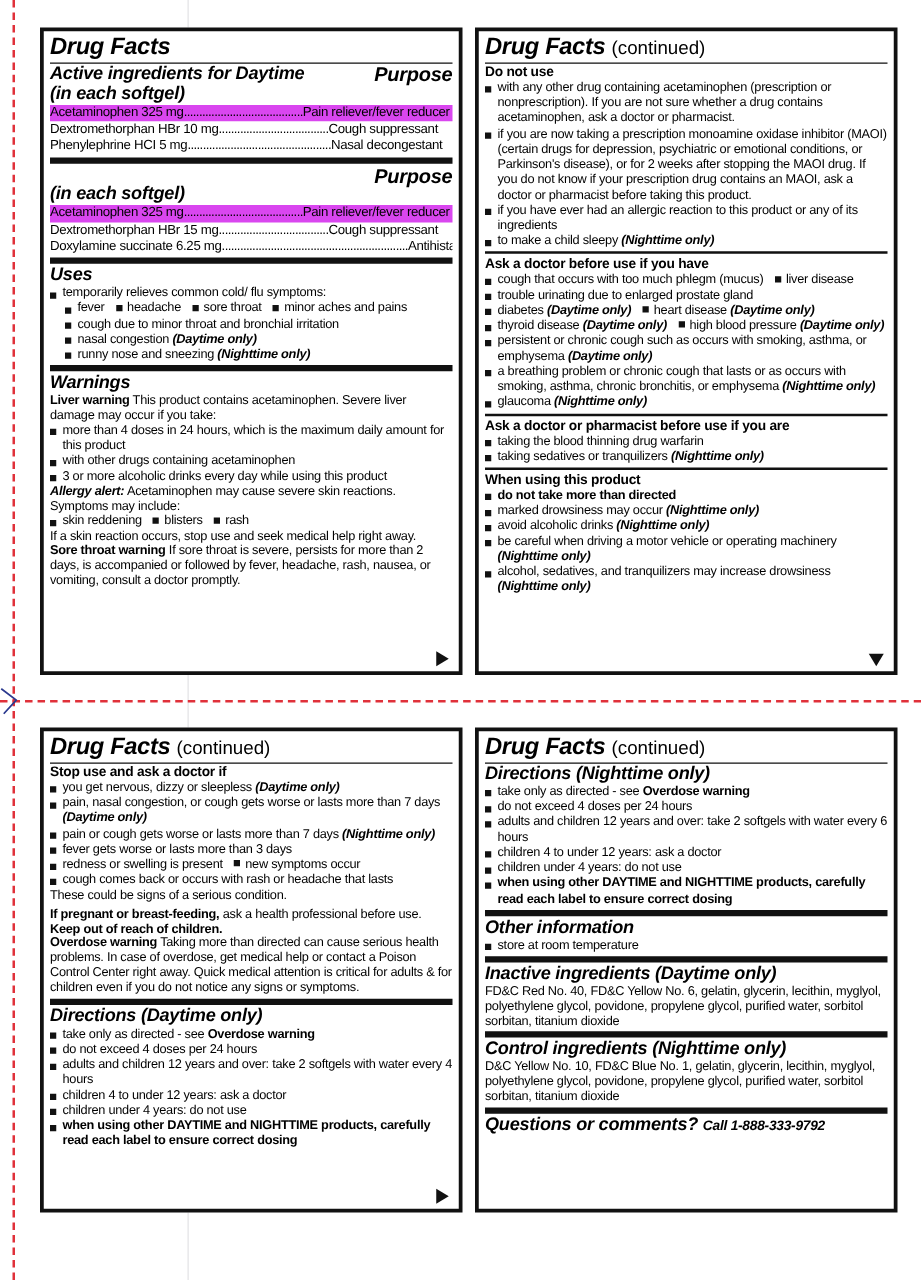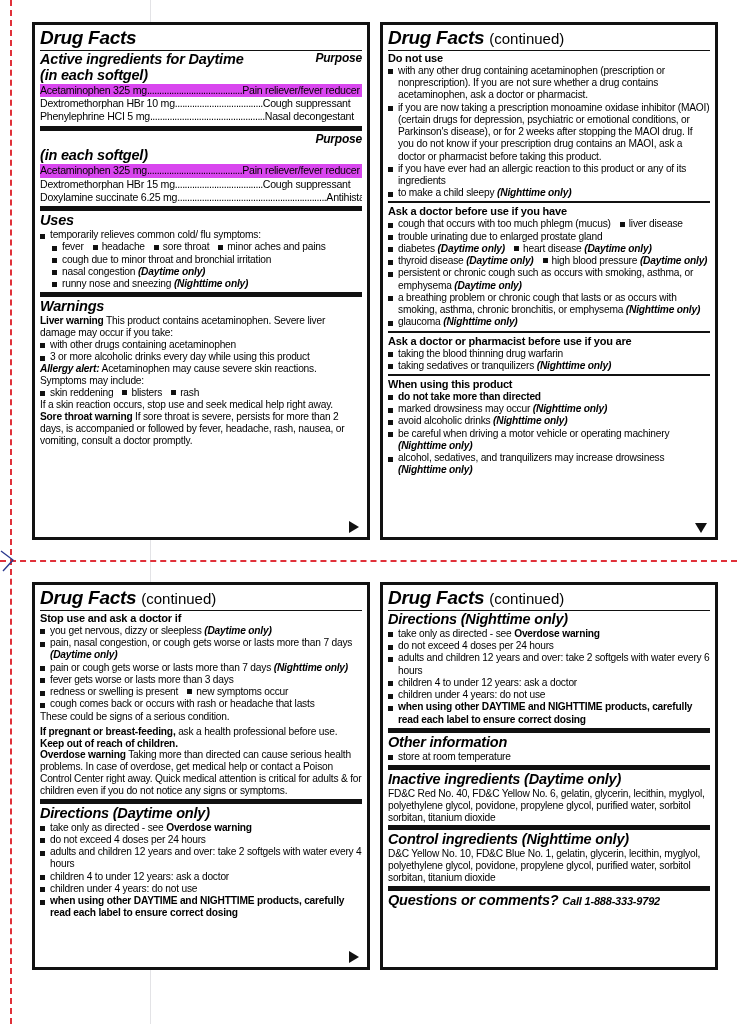--- a/index.html
+++ b/index.html
@@ -85,21 +85,21 @@
 
   .sec-head-big {
     font-size: 14.5px;
     font-weight: bold;
     font-style: italic;
     line-height: 1.1;
     letter-spacing: -0.2px;
   }
   .sec-head-big .purpose {
     float: right;
-    font-size: 12px;
+    font-size: 16px;
   }
   .sec-head-bold {
     font-size: 11px;
     font-weight: bold;
     line-height: 1.18;
     letter-spacing: -0.2px;
   }
   .body-txt {
     font-size: 10.2px;
     line-height: 1.2;
@@ -235,20 +235,21 @@
     </ul>
 
     <div class="rule-thick"></div>
 
     <div class="sec-head-big">Warnings</div>
     <div class="body-txt tight">
       <span class="bold">Liver warning</span>
       <span>This product contains acetaminophen. Severe liver damage may occur if you take:</span>
     </div>
     <ul class="bl">
+      <li><span>more than 4 doses in 24 hours, which is the maximum daily amount for this product</span></li>
       <li><span>with other drugs containing acetaminophen</span></li>
       <li><span>3 or more alcoholic drinks every day while using this product</span></li>
     </ul>
     <div class="body-txt tight">
       <span class="bold ital">Allergy alert:</span>
       <span>Acetaminophen may cause severe skin reactions. Symptoms may include:</span>
     </div>
     <ul class="bl">
       <li>
         <span>skin reddening</span><span class="inl-bullet"></span><span>blisters</span><span class="inl-bullet"></span><span>rash</span>

